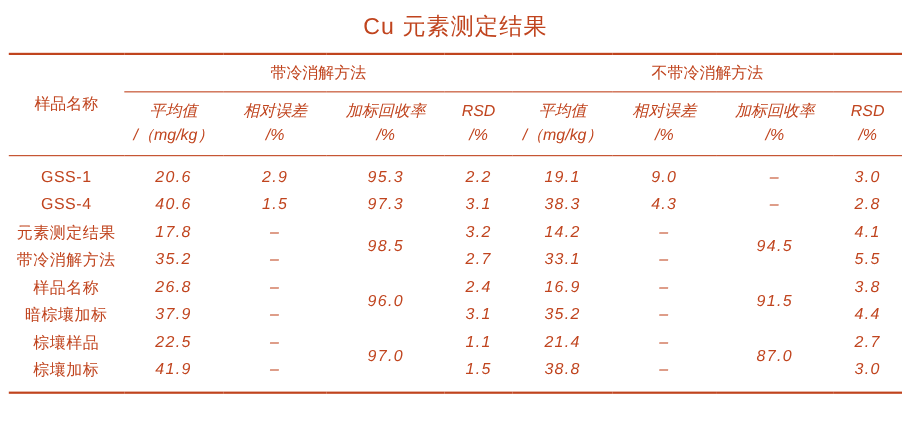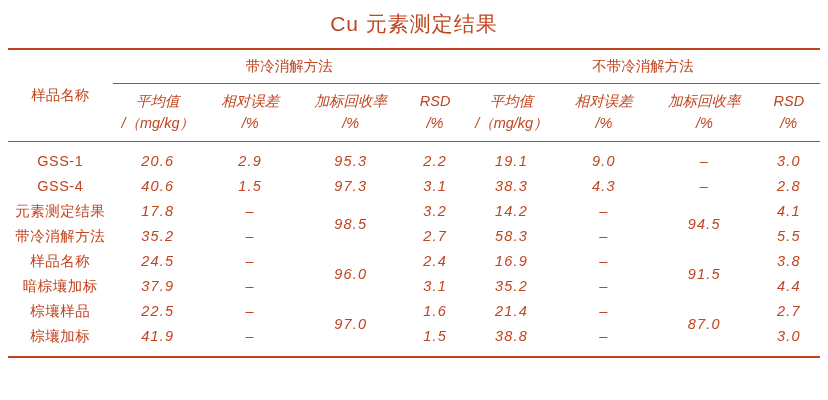--- a/index.html
+++ b/index.html
@@ -186,28 +186,28 @@
         <td class="num">–</td>
         <td class="num" rowspan="2">94.5</td>
         <td class="num">4.1</td>
       </tr>
 
       <tr class="body-row">
         <td class="name-cell">带冷消解方法</td>
         <td class="num">35.2</td>
         <td class="num">–</td>
         <td class="num">2.7</td>
-        <td class="num">58.3</td>
+        <td class="num">33.1</td>
         <td class="num">–</td>
         <td class="num">5.5</td>
       </tr>
 
       <tr class="body-row">
         <td class="name-cell">样品名称</td>
-        <td class="num">24.5</td>
+        <td class="num">26.8</td>
         <td class="num">–</td>
         <td class="num" rowspan="2">96.0</td>
         <td class="num">2.4</td>
         <td class="num">16.9</td>
         <td class="num">–</td>
         <td class="num" rowspan="2">91.5</td>
         <td class="num">3.8</td>
       </tr>
 
       <tr class="body-row">
@@ -218,21 +218,21 @@
         <td class="num">35.2</td>
         <td class="num">–</td>
         <td class="num">4.4</td>
       </tr>
 
       <tr class="body-row">
         <td class="name-cell">棕壤样品</td>
         <td class="num">22.5</td>
         <td class="num">–</td>
         <td class="num" rowspan="2">97.0</td>
-        <td class="num">1.6</td>
+        <td class="num">1.1</td>
         <td class="num">21.4</td>
         <td class="num">–</td>
         <td class="num" rowspan="2">87.0</td>
         <td class="num">2.7</td>
       </tr>
 
       <tr class="body-row">
         <td class="name-cell">棕壤加标</td>
         <td class="num">41.9</td>
         <td class="num">–</td>

